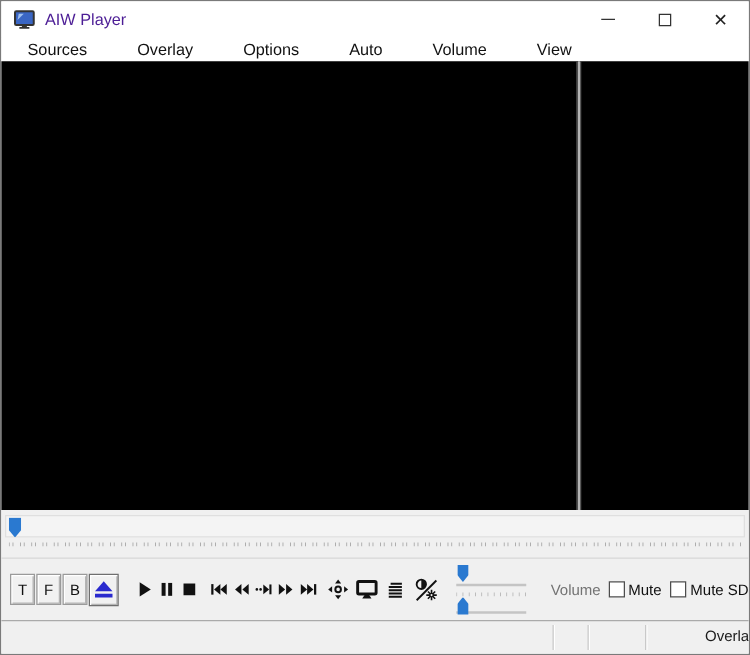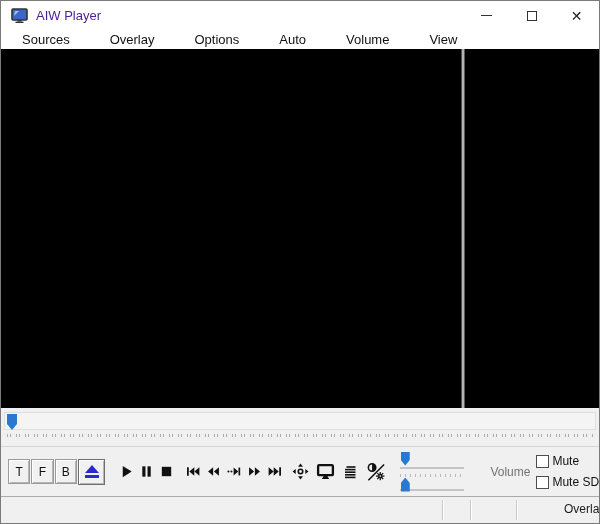--- a/index.html
+++ b/index.html
@@ -57,21 +57,21 @@
   .thumb-down{ clip-path:polygon(0 0,100% 0,100% 60%,50% 100%,0 60%); top:1px; left:2px; }
   .thumb-up{ clip-path:polygon(50% 0,100% 40%,100% 100%,0 100%,0 40%); top:4px; left:2px; }
   .vol .groove{ bottom:1px; }
   .dz .ticks{ position:absolute; top:0; left:1px; right:1px; height:3px;
     background:repeating-linear-gradient(to right,#b8b8b8 0 1px,transparent 1px 5px);
     background-size:5px 3px; background-repeat:repeat-x; }
   .dz .groove{ bottom:2px; }
   
   .slabels{ margin-left:2px; width:66px; display:flex; flex-direction:column; gap:9px;
     font-size:12px; color:#737373; text-align:right; }
-  .checks{ margin-left:6px; display:flex; flex-direction:column; gap:7px; }
+  .checks{ margin-left:6px; display:flex; gap:7px; }
   .check-row{ display:flex; align-items:center; font-size:12px; color:#111; white-space:nowrap; }
   .checkbox{ width:13px; height:13px; background:#fff; border:1px solid #4d4d4d; margin-right:3px; flex:0 0 auto; }
   
   .statusbar{ position:absolute; top:495px; left:0; right:0; bottom:0; background:#f0f0f0;
     border-top:1px solid #aaa; overflow:hidden; }
   .sb-sep{ position:absolute; top:3px; bottom:3px; width:1px; background:#c9c9c9; box-shadow:1px 0 0 #fff; }
   .sb-text{ position:absolute; left:563px; top:5px; font-size:12px; color:#1a1a1a; white-space:nowrap; }
 </style>
 </head>
 <body>

